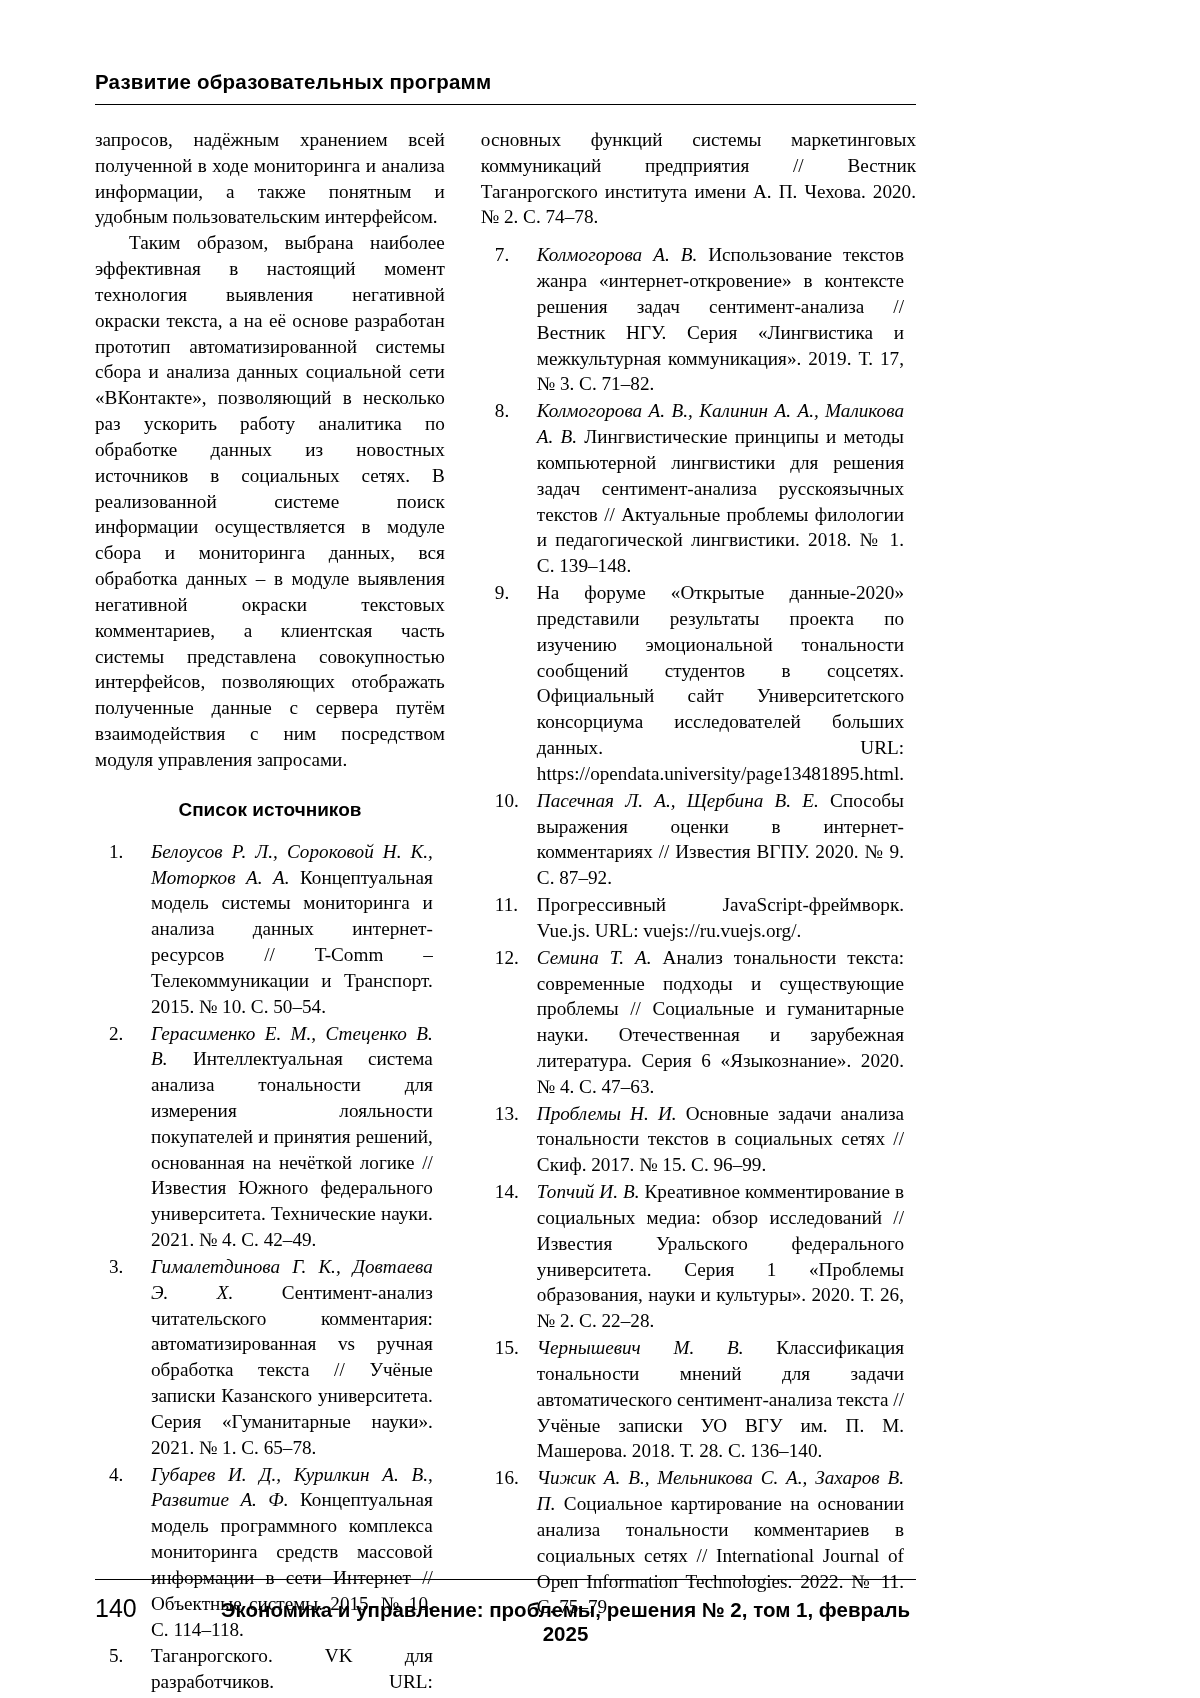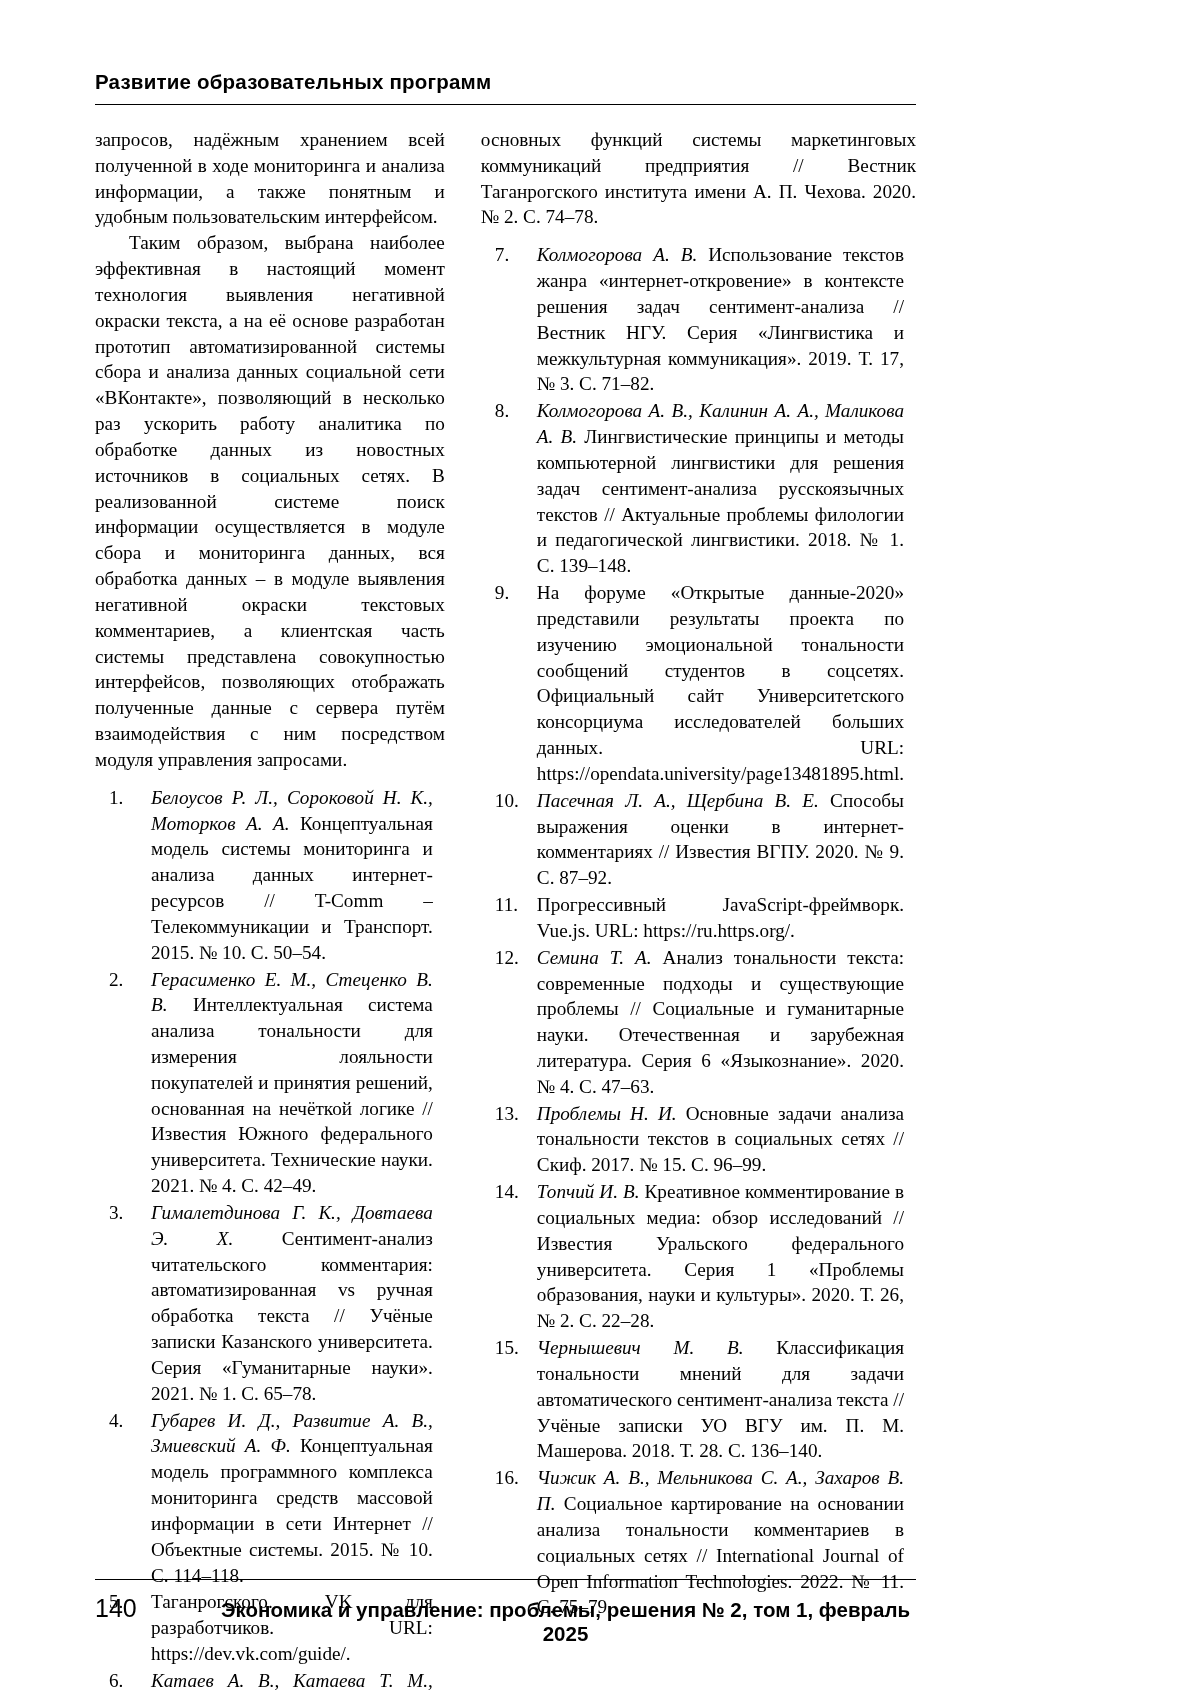--- a/index.html
+++ b/index.html
@@ -126,42 +126,43 @@
     <hr class="rule">
   </div>
 
   <div class="columns">
 
     <div class="col">
 
       <p class="body-text">запросов, надёжным хранением всей полученной в ходе мониторинга и анализа информации, а также понятным и удобным пользовательским интерфейсом.</p>
       <p class="body-text indent">Таким образом, выбрана наиболее эффективная в настоящий момент технология выявления негативной окраски текста, а на её основе разработан прототип автоматизированной системы сбора и анализа данных социальной сети «ВКонтакте», позволяющий в несколько раз ускорить работу аналитика по обработке данных из новостных источников в социальных сетях. В реализованной системе поиск информации осуществляется в модуле сбора и мониторинга данных, вся обработка данных – в модуле выявления негативной окраски текстовых комментариев, а клиентская часть системы представлена совокупностью интерфейсов, позволяющих отображать полученные данные с сервера путём взаимодействия с ним посредством модуля управления запросами.</p>
 
+      <div class="section-head">Список источников</div>
 
       <ol class="refs">
         <li><span class="au">Белоусов Р. Л., Сороковой Н. К., Моторков А. А.</span><span> Концептуальная модель системы мониторинга и анализа данных интернет-ресурсов // T-Comm – Телекоммуникации и Транспорт. 2015. № 10. С. 50–54.</span></li>
         <li><span class="au">Герасименко Е. М., Стеценко В. В.</span><span> Интеллектуальная система анализа тональности для измерения лояльности покупателей и принятия решений, основанная на нечёткой логике // Известия Южного федерального университета. Технические науки. 2021. № 4. С. 42–49.</span></li>
         <li><span class="au">Гималетдинова Г. К., Довтаева Э. Х.</span><span> Сентимент-анализ читательского комментария: автоматизированная vs ручная обработка текста // Учёные записки Казанского университета. Серия «Гуманитарные науки». 2021. № 1. С. 65–78.</span></li>
-        <li><span class="au">Губарев И. Д., Развитие А. В., Змиевский А. Ф.</span><span> Концептуальная модель программного комплекса мониторинга средств массовой информации в сети Интернет // Объектные системы. 2015. № 10. С. 114–118.</span></li>
+        <li><span class="au">Губарев И. Д., Курилкин А. В., Развитие А. Ф.</span><span> Концептуальная модель программного комплекса мониторинга средств массовой информации в сети Интернет // Объектные системы. 2015. № 10. С. 114–118.</span></li>
         <li><span class="au"></span><span>Таганрогского. VK для разработчиков. URL: https://dev.vk.com/guide/.</span></li>
         <li><span class="au">Катаев А. В., Катаева Т. М., Коженко Я. В.</span><span> Мониторинг социальных сетей как одна из</span></li>
       </ol>
 
     </div>
 
     <div class="col">
 
       <p class="body-text">основных функций системы маркетинговых коммуникаций предприятия // Вестник Таганрогского института имени А. П. Чехова. 2020. № 2. С. 74–78.</p>
 
       <ol class="refs start-seven">
         <li><span class="au">Колмогорова А. В.</span><span> Использование текстов жанра «интернет-откровение» в контексте решения задач сентимент-анализа // Вестник НГУ. Серия «Лингвистика и межкультурная коммуникация». 2019. Т. 17, № 3. С. 71–82.</span></li>
         <li><span class="au">Колмогорова А. В., Калинин А. А., Маликова А. В.</span><span> Лингвистические принципы и методы компьютерной лингвистики для решения задач сентимент-анализа русскоязычных текстов // Актуальные проблемы филологии и педагогической лингвистики. 2018. № 1. С. 139–148.</span></li>
         <li><span class="au"></span><span>На форуме «Открытые данные-2020» представили результаты проекта по изучению эмоциональной тональности сообщений студентов в соцсетях. Официальный сайт Университетского консорциума исследователей больших данных. URL: https://opendata.university/page13481895.html.</span></li>
         <li><span class="au">Пасечная Л. А., Щербина В. Е.</span><span> Способы выражения оценки в интернет-комментариях // Известия ВГПУ. 2020. № 9. С. 87–92.</span></li>
-        <li><span class="au"></span><span>Прогрессивный JavaScript-фреймворк. Vue.js. URL: https://ru.https.org/.</span></li>
+        <li><span class="au"></span><span>Прогрессивный JavaScript-фреймворк. Vue.js. URL: vuejs://ru.vuejs.org/.</span></li>
         <li><span class="au">Семина Т. А.</span><span> Анализ тональности текста: современные подходы и существующие проблемы // Социальные и гуманитарные науки. Отечественная и зарубежная литература. Серия 6 «Языкознание». 2020. № 4. С. 47–63.</span></li>
         <li><span class="au">Проблемы Н. И.</span><span> Основные задачи анализа тональности текстов в социальных сетях // Скиф. 2017. № 15. С. 96–99.</span></li>
         <li><span class="au">Топчий И. В.</span><span> Креативное комментирование в социальных медиа: обзор исследований // Известия Уральского федерального университета. Серия 1 «Проблемы образования, науки и культуры». 2020. Т. 26, № 2. С. 22–28.</span></li>
         <li><span class="au">Чернышевич М. В.</span><span> Классификация тональности мнений для задачи автоматического сентимент-анализа текста // Учёные записки УО ВГУ им. П. М. Машерова. 2018. Т. 28. С. 136–140.</span></li>
         <li><span class="au">Чижик А. В., Мельникова С. А., Захаров В. П.</span><span> Социальное картирование на основании анализа тональности комментариев в социальных сетях // International Journal of Open Information Technologies. 2022. № 11. С. 75–79.</span></li>
       </ol>
 
     </div>
 
   </div>

